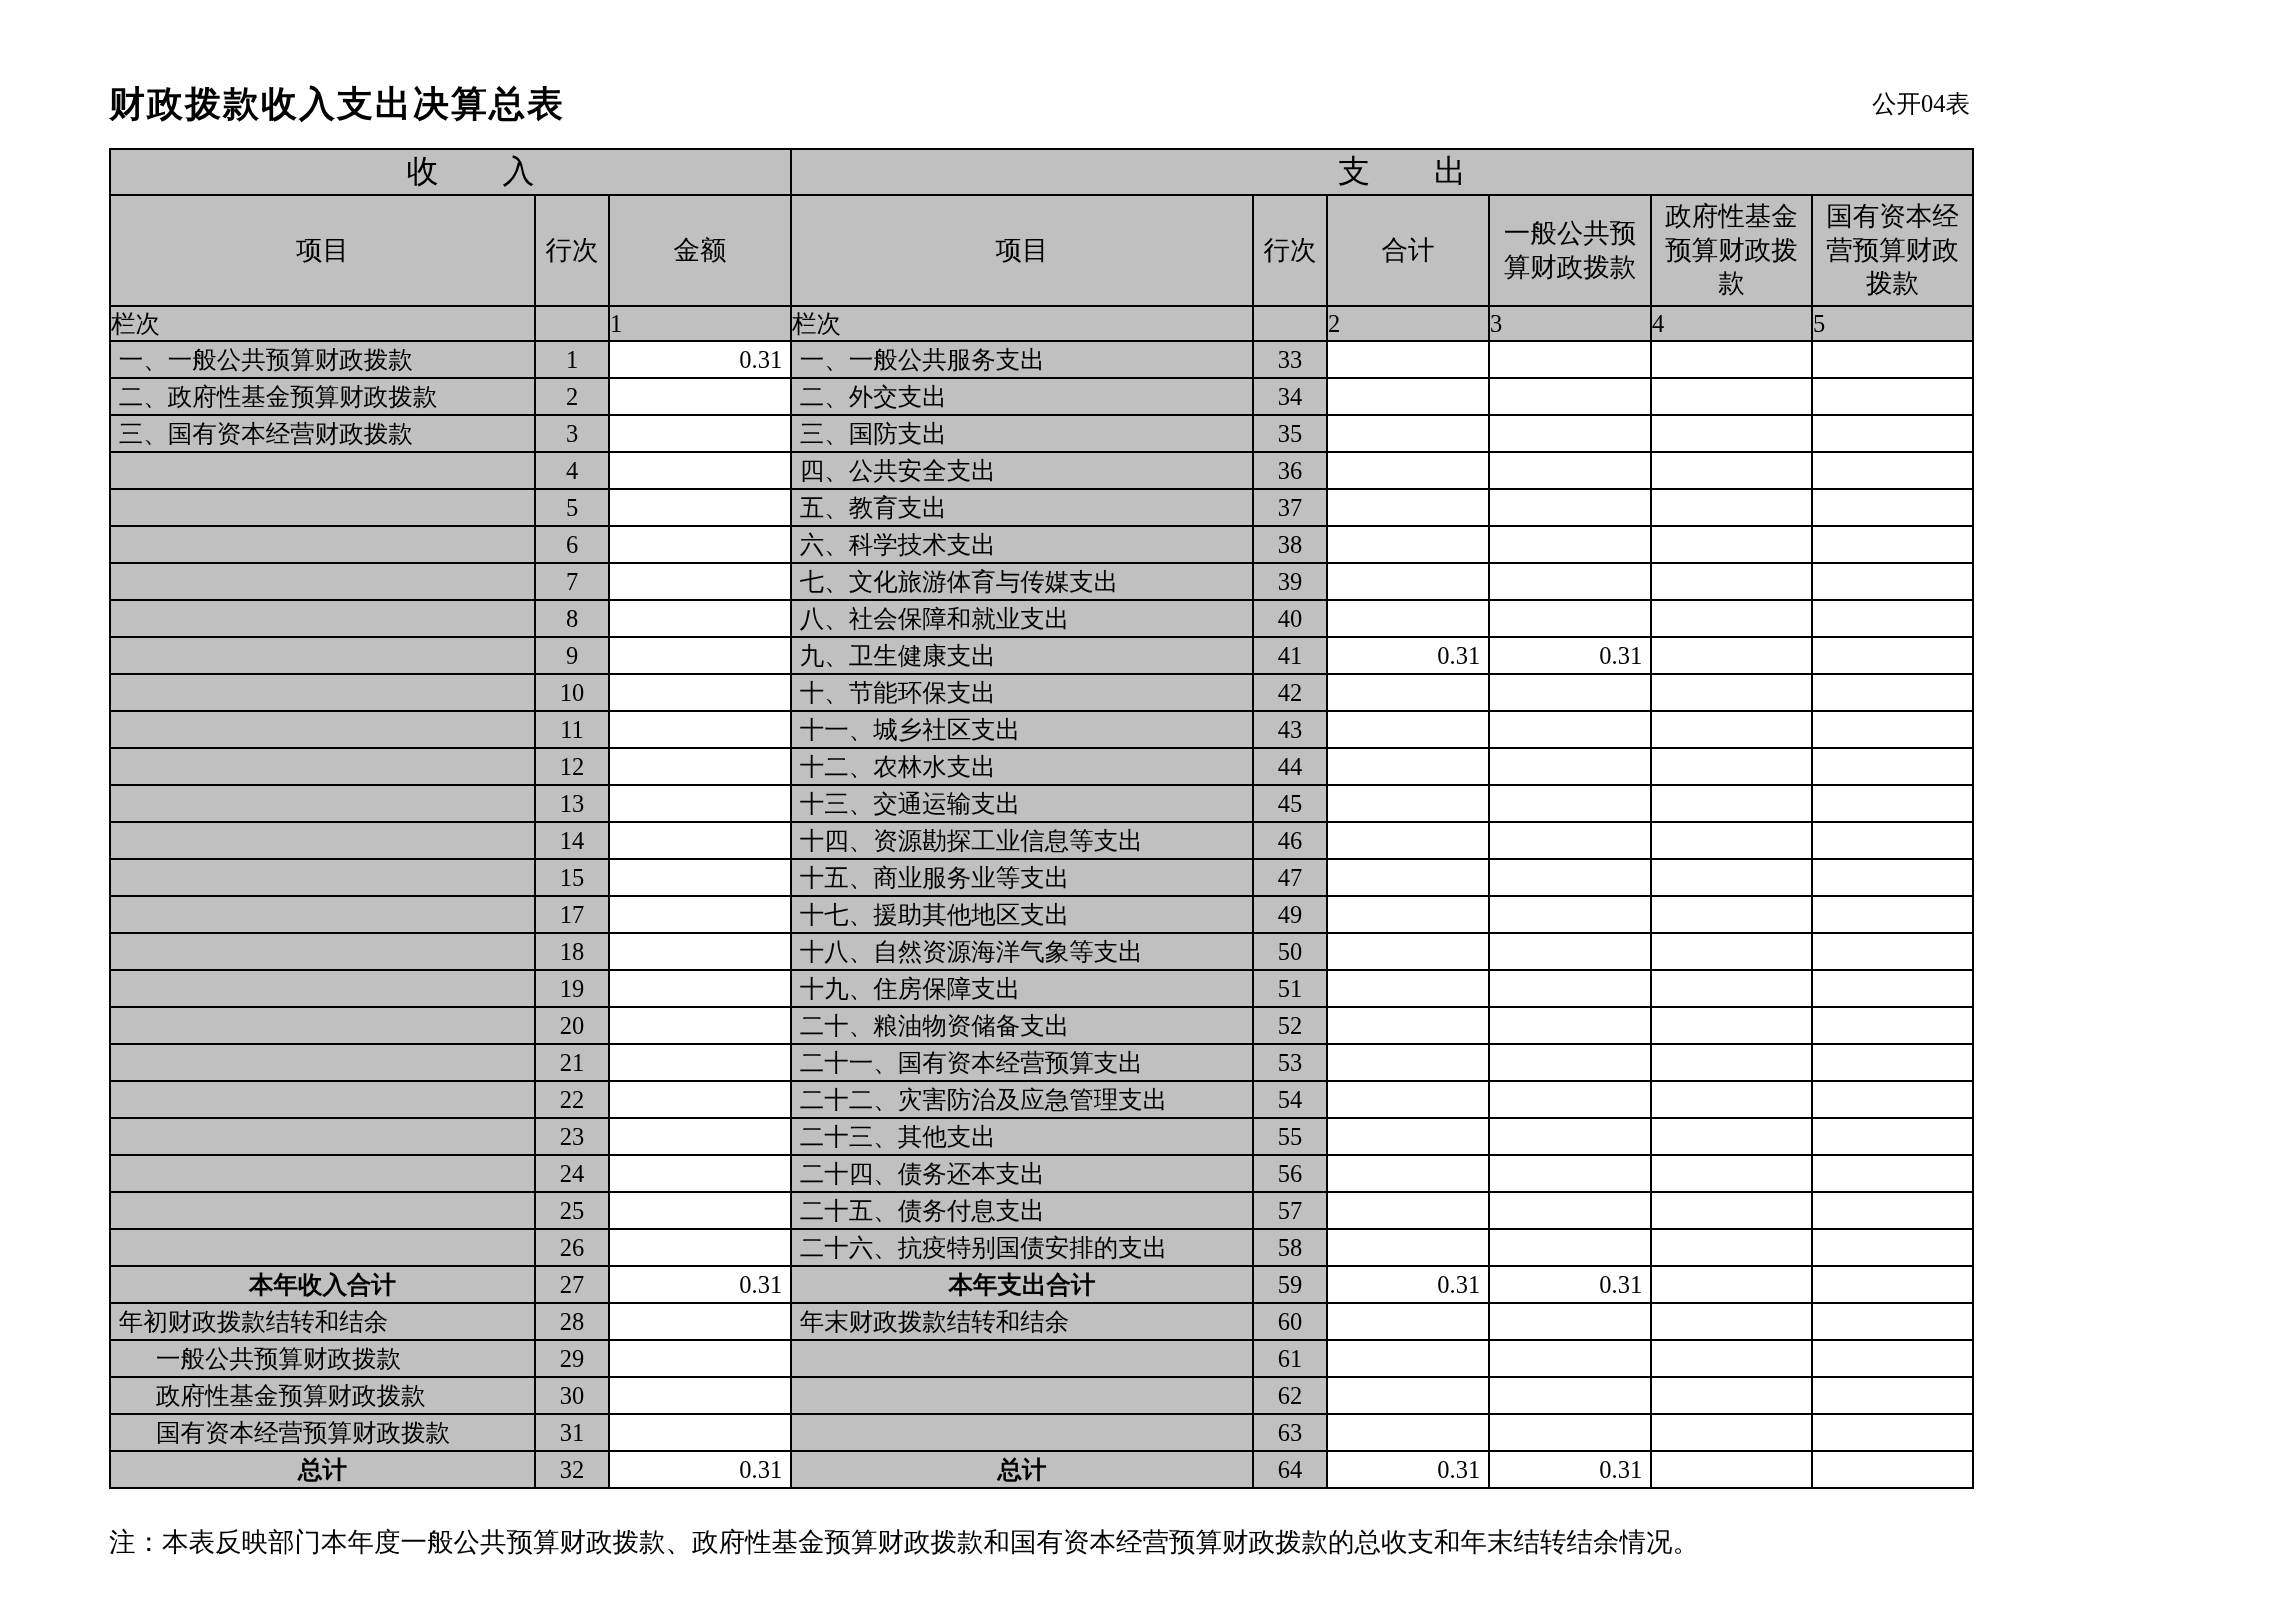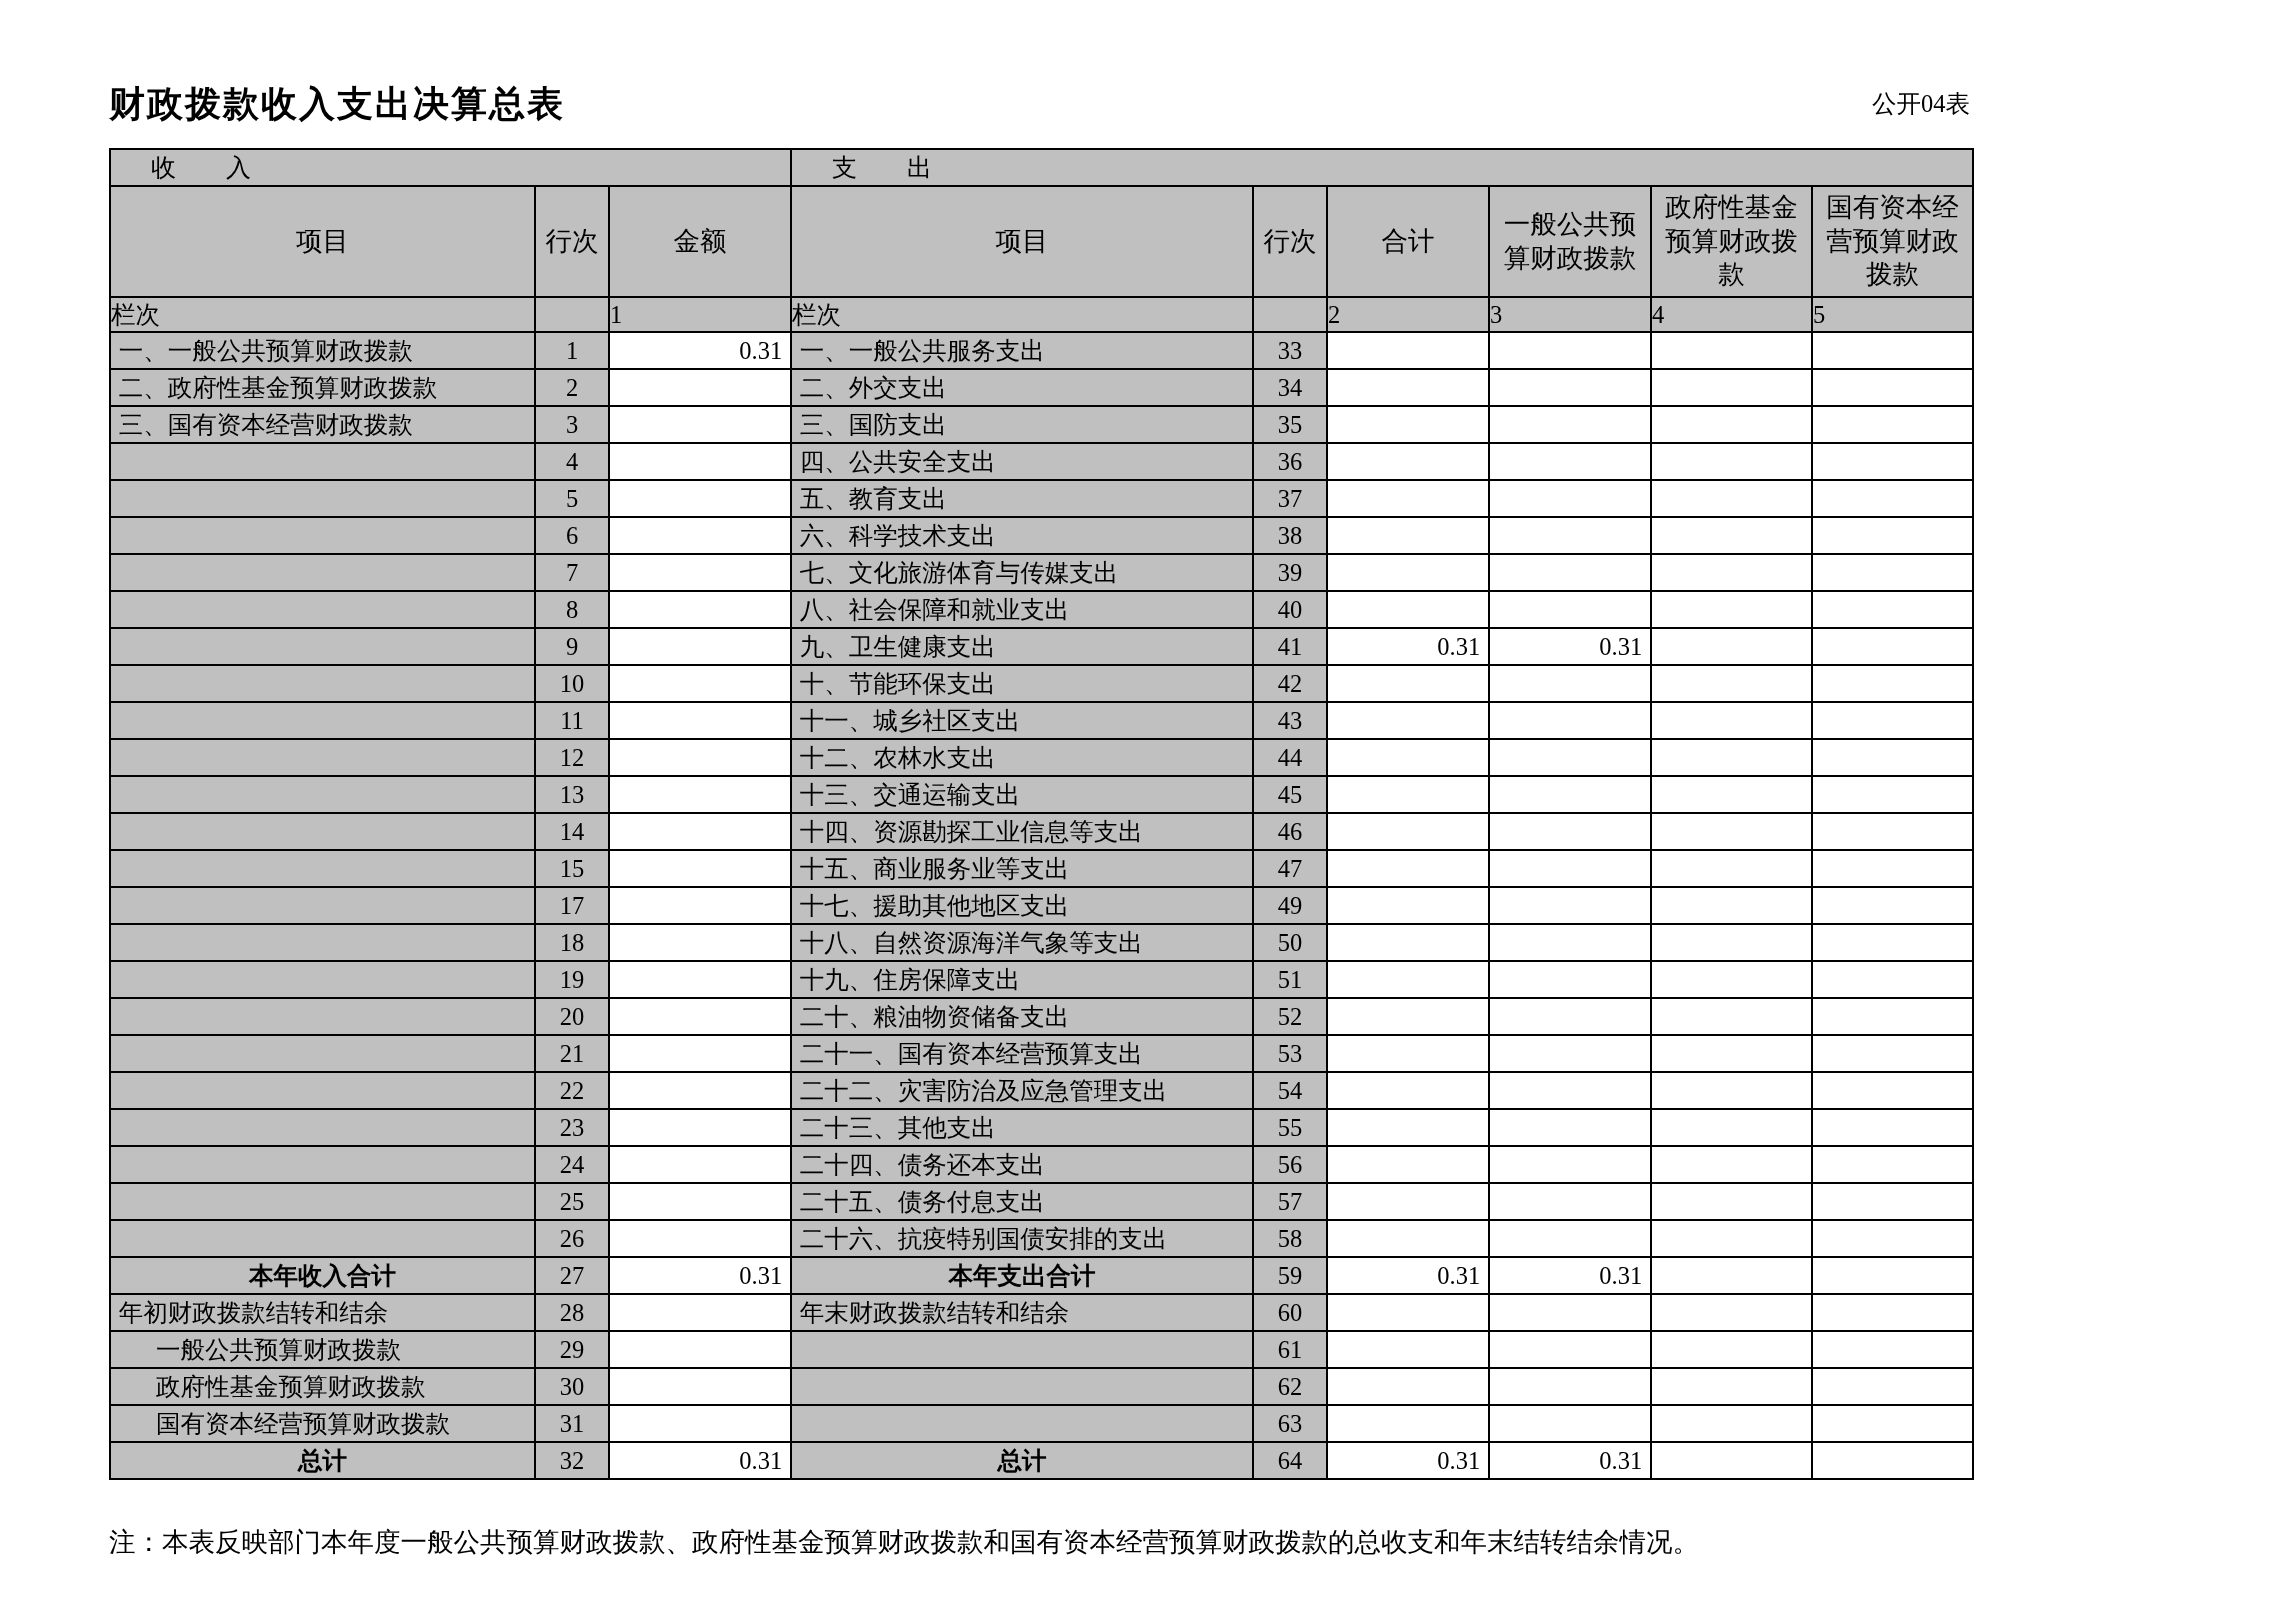--- a/index.html
+++ b/index.html
@@ -10,21 +10,21 @@
   .code{position:absolute;left:109px;top:90px;width:1861px;text-align:right;
         font-size:24.5px;line-height:27.4px;}
   .meta{position:absolute;left:109px;top:116px;width:1861px;display:flex;
         justify-content:space-between;font-size:24.5px;line-height:27.4px;
         border-bottom:2px solid #000;padding-bottom:2px;box-sizing:content-box;}
   table.fiscal{position:absolute;left:109px;top:148px;width:1861px;
         border-collapse:collapse;table-layout:fixed;border:2.9px solid #000;}
   td{border:2px solid #000;background:#c0c0c0;font-size:24.5px;vertical-align:middle;
      padding:0;overflow:hidden;white-space:nowrap;}
   tr.h1{height:37px;}
-  tr.h1 td{font-size:25px;text-align:left;padding-left:40px;}
+  tr.h1 td{font-size:32px;text-align:center;padding-left:40px;}
   tr.h2{height:111px;}
   tr.h2 td{font-size:26.5px;text-align:center;white-space:normal;line-height:1.28;
            padding:0 2.9px;border-bottom-width:2.9px;}
   tr.lanci{height:34px;}
   tr.lanci td{text-align:left;border-bottom-width:2.9px;}
   tbody tr{height:37px;margin-left:19px;}
   td.item{text-align:left;padding:0 7.8px;}
   td.line{text-align:center;}
   td.val{background:#ffffff;text-align:right;padding:0 7.8px;}
   td.total-label{text-align:center;font-weight:bold;}

